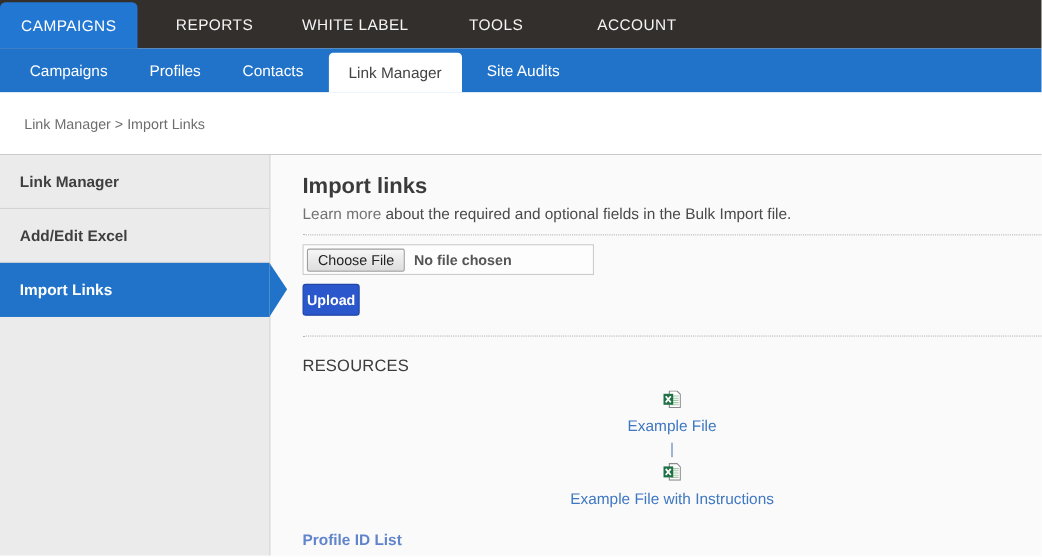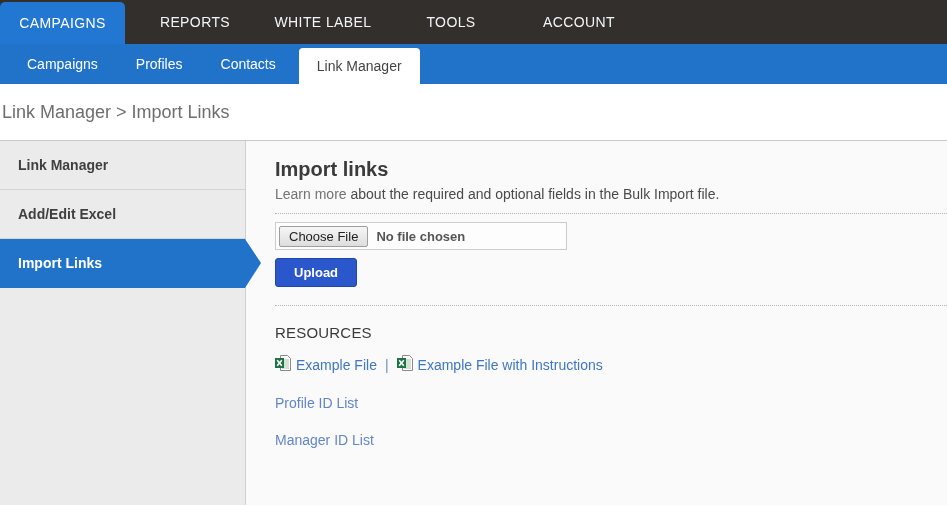--- a/index.html
+++ b/index.html
@@ -68,23 +68,23 @@
     align-items: center;
   }
 
   
   .breadcrumb-row {
     height: 57px;
     background: #ffffff;
     border-bottom: 1px solid #c8c8c8;
     display: flex;
     align-items: center;
-    padding-left: 2px;
+    padding-left: 22px;
     color: #6e6e6e;
-    font-size: 18px;
+    font-size: 13px;
   }
 
   
   .content-row {
     display: flex;
     height: 364px;
   }
   .sidebar {
     width: 246px;
     background: #ebebeb;
@@ -143,21 +143,21 @@
     margin: 10px 0 0 0;
   }
   .upload-label {
     margin-top: 12px;
     font-size: 14px;
     font-weight: 700;
     color: #26418c;
   }
   .file-input {
     margin-top: 8px;
-    width: 292px;
+    width: 265px;
     height: 28px;
     border: 1px solid #cccccc;
     background: #fdfdfd;
     display: flex;
     align-items: center;
     cursor: pointer;
   }
   .choose-file-btn {
     margin-left: 3px;
     border: 1px solid #9e9e9e;
@@ -179,66 +179,69 @@
   }
   .upload-btn {
     margin-top: 8px;
     display: inline-block;
     background: #2b57cd;
     border: 1px solid #2246a8;
     border-radius: 3px;
     color: #ffffff;
     font-weight: 700;
     font-size: 13px;
-    padding: 6px 18px;
+    padding: 6px 3px;
     font-family: inherit;
     cursor: pointer;
   }
   .sep2 { margin-top: 18px; }
   .resources-heading {
     margin-top: 18px;
     font-size: 15px;
     font-weight: 400;
     color: #3b3b3b;
     letter-spacing: 0.2px;
   }
   .resources-line {
     margin-top: 14px;
     font-size: 14px;
     display: flex;
     align-items: center;
     gap: 5px;
+    flex-direction: column;
   }
   .res-link { color: #3f77c2; cursor: pointer; }
   .res-pipe { color: #6f8fbf; margin: 0 3px; }
   .id-link {
     margin-top: 21px;
     font-size: 14px;
     color: #6185cc;
     cursor: pointer;
     width: max-content;
+    font-weight: bold;
   }
   .excel-icon { display: inline-block; vertical-align: -3px; }
 </style>
 </head>
 <body>
 
 <div class="topnav">
   <div class="topnav-tab">CAMPAIGNS</div>
   <div class="topnav-item">REPORTS</div>
   <div class="topnav-item">WHITE LABEL</div>
   <div class="topnav-item">TOOLS</div>
   <div class="topnav-item">ACCOUNT</div>
 </div>
 
 <div class="subnav">
   <div class="subnav-item">Campaigns</div>
   <div class="subnav-item">Profiles</div>
   <div class="subnav-item">Contacts</div>
   <div class="subnav-item active">Link Manager</div>
+  <div class="subnav-item">Site Audits</div>
 </div>
 
 <div class="breadcrumb-row">
   <span>Link Manager &gt; Import Links</span>
 </div>
 
 <div class="content-row">
 
   <div class="sidebar">
     <div class="sidebar-item">Link Manager</div>

